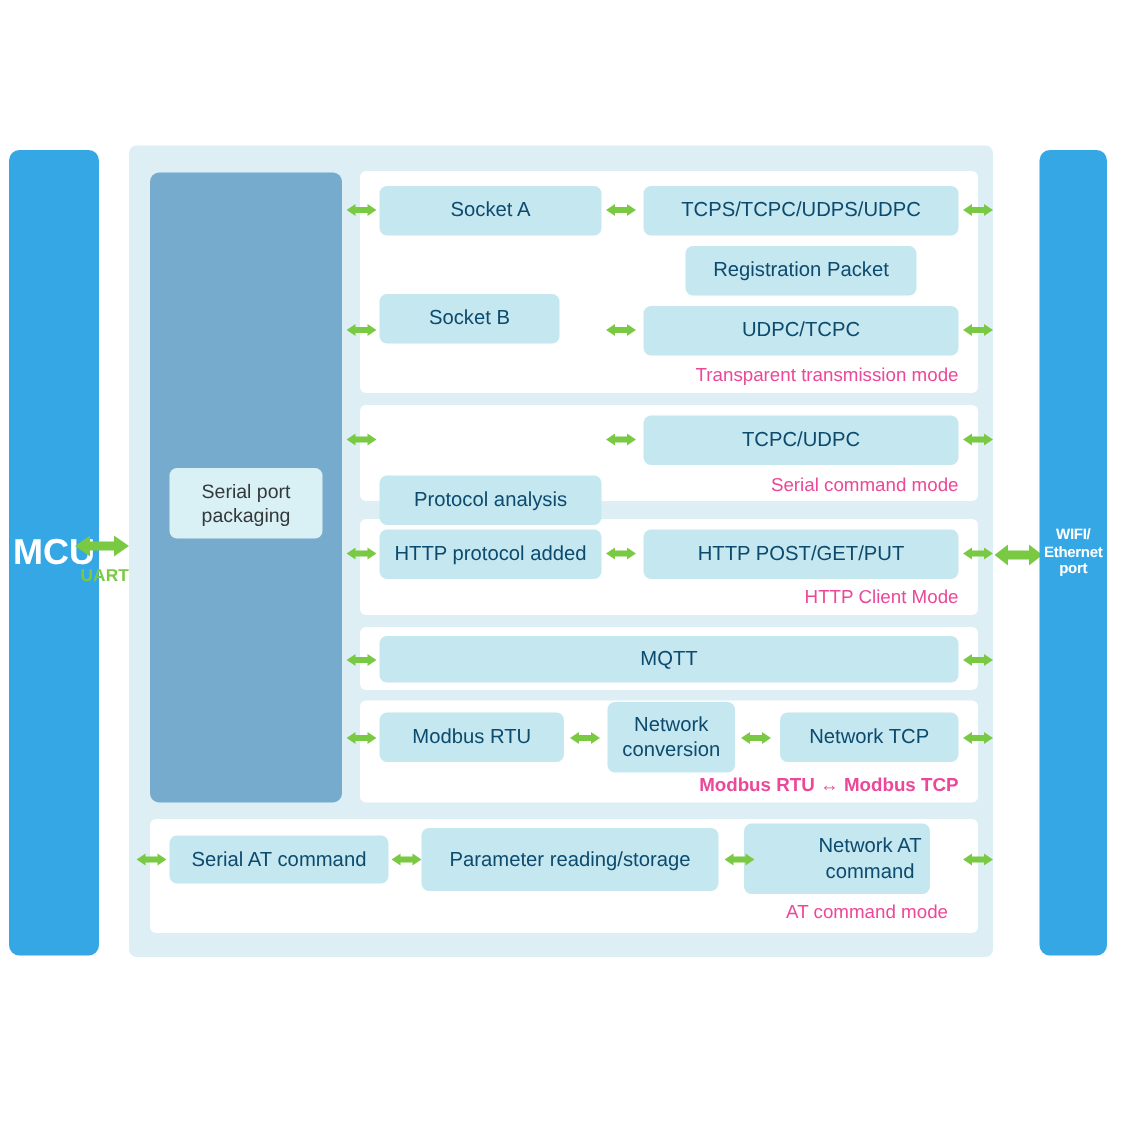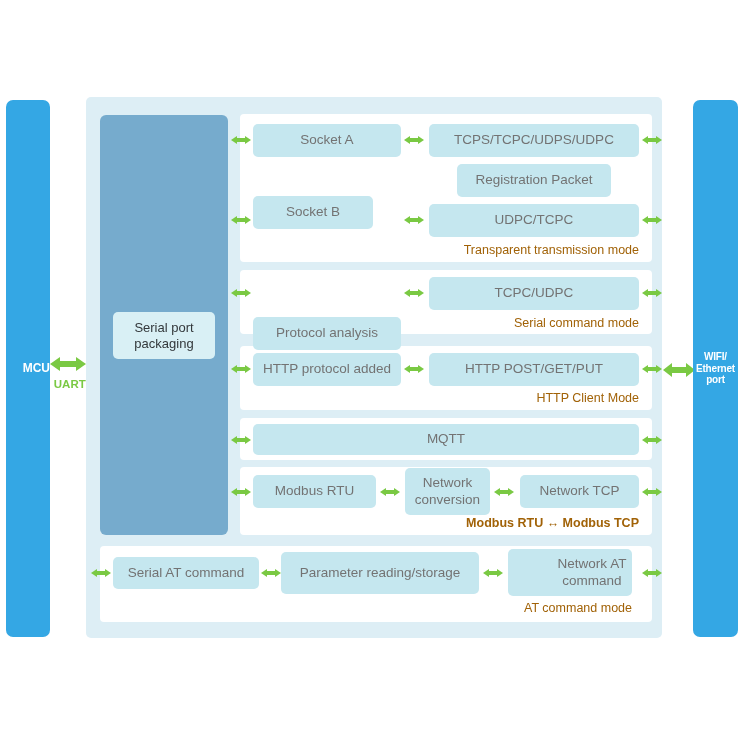--- a/index.html
+++ b/index.html
@@ -23,23 +23,22 @@
     color: #ffffff;
     font-weight: bold;
     display: flex;
     align-items: center;
     justify-content: center;
     text-align: center;
     line-height: 1.15;
   }
   #mcu-bar {
     left: 6px; top: 100px;
-    width: 44px; height: 537px;
-    font-size: 12px;
-    justify-content: flex-end;
+    width: 60px; height: 537px;
+    font-size: 24px;
   }
   #net-bar {
     left: 693px; top: 100px;
     width: 45px; height: 537px;
     font-size: 10px;
     letter-spacing: -0.2px;
   }
   .side-bar .label { display: block; }
 
   
@@ -108,31 +107,31 @@
 
   
   .box {
     position: absolute;
     background: #c5e7ef;
     border-radius: 5px;
     display: flex;
     align-items: center;
     justify-content: center;
     text-align: center;
-    color: #737373;
+    color: #0c4a6e;
     font-size: 13.5px;
     line-height: 1.2;
     padding: 0 4px;
     box-sizing: border-box;
   }
 
   
   .mode-label {
     position: absolute;
-    color: #a16207;
+    color: #ec4899;
     font-size: 12.5px;
     text-align: right;
     white-space: nowrap;
   }
 
   
   .arrow {
     position: absolute;
     pointer-events: none;
   }
@@ -185,21 +184,21 @@
 
 <div class="box" style="left:253px; top:424px; width:386px; height:31px;">MQTT</div>
 
 <div class="box" style="left:253px; top:475px; width:123px; height:33px;">Modbus RTU</div>
 <div class="box" style="left:405px; top:468px; width:85px; height:47px;">Network conversion</div>
 <div class="box" style="left:520px; top:475px; width:119px; height:33px;">Network TCP</div>
 <div class="mode-label" style="left:399px; top:516px; width:240px;font-weight:bold;">Modbus RTU ↔ Modbus TCP</div>
 
 <div class="box" style="left:113px; top:557px; width:146px; height:32px;">Serial AT command</div>
 <div class="box" style="left:281px; top:552px; width:198px; height:42px;">Parameter reading/storage</div>
-<div class="box" style="left:508px; top:549px; width:124px; height:47px;padding-left:48px;">Network AT command</div>
+<div class="box" style="left:496px; top:549px; width:124px; height:47px;padding-left:48px;">Network AT command</div>
 <div class="mode-label" style="left:432px; top:601px; width:200px;">AT command mode</div>
 
 <div class="arrow" style="left:231px; top:133px;">
   <svg width="20" height="14" viewBox="0 0 20 14">
       <g fill="#7ac943">
         <rect x="5" y="5" width="10" height="4"></rect>
         <polygon points="0,7 6,3 6,11"></polygon>
         <polygon points="20,7 14,3 14,11"></polygon>
       </g>
     </svg>

